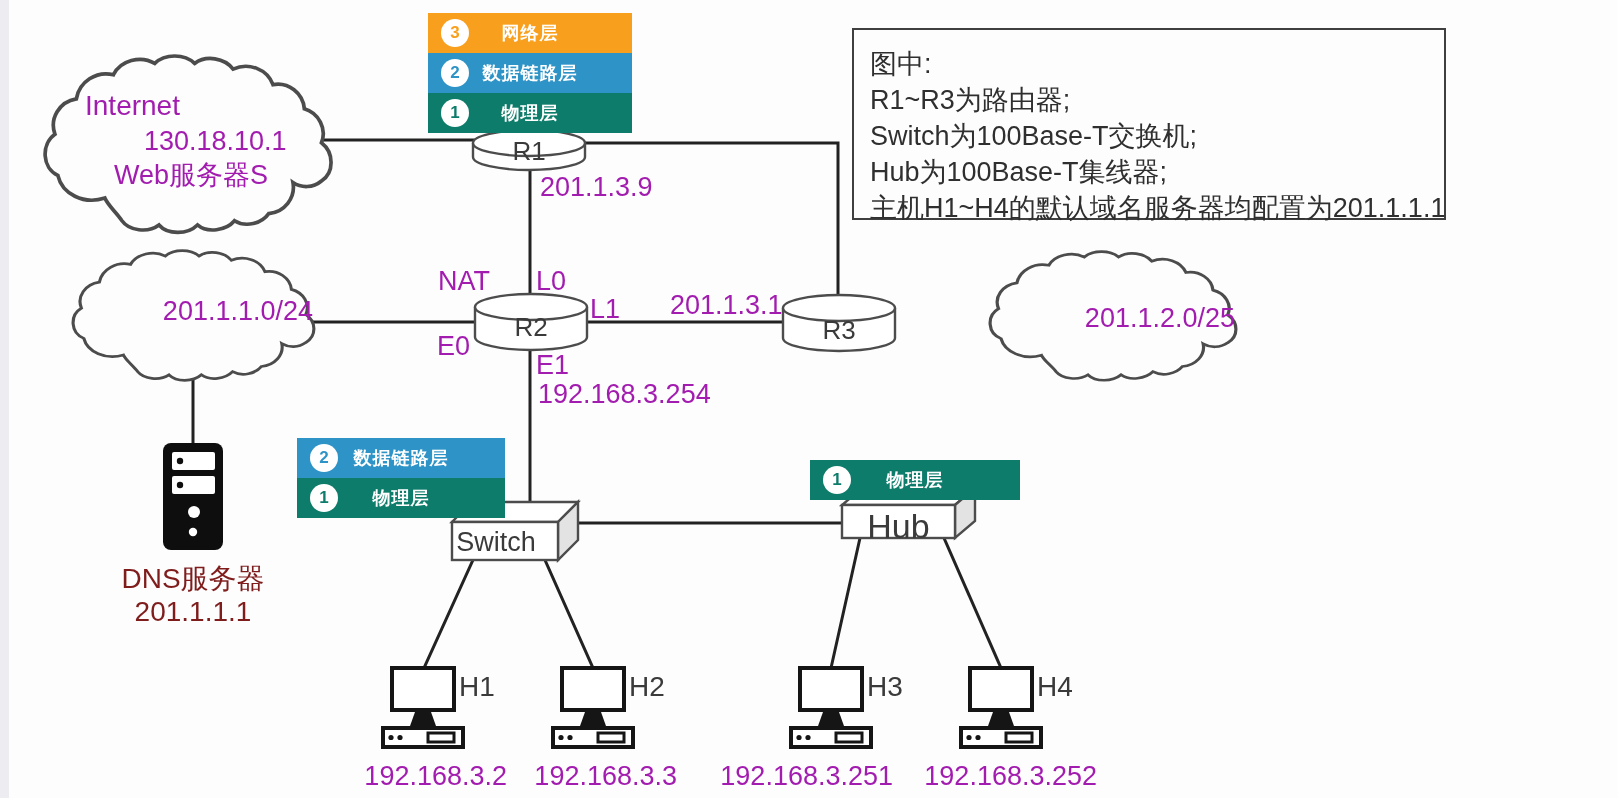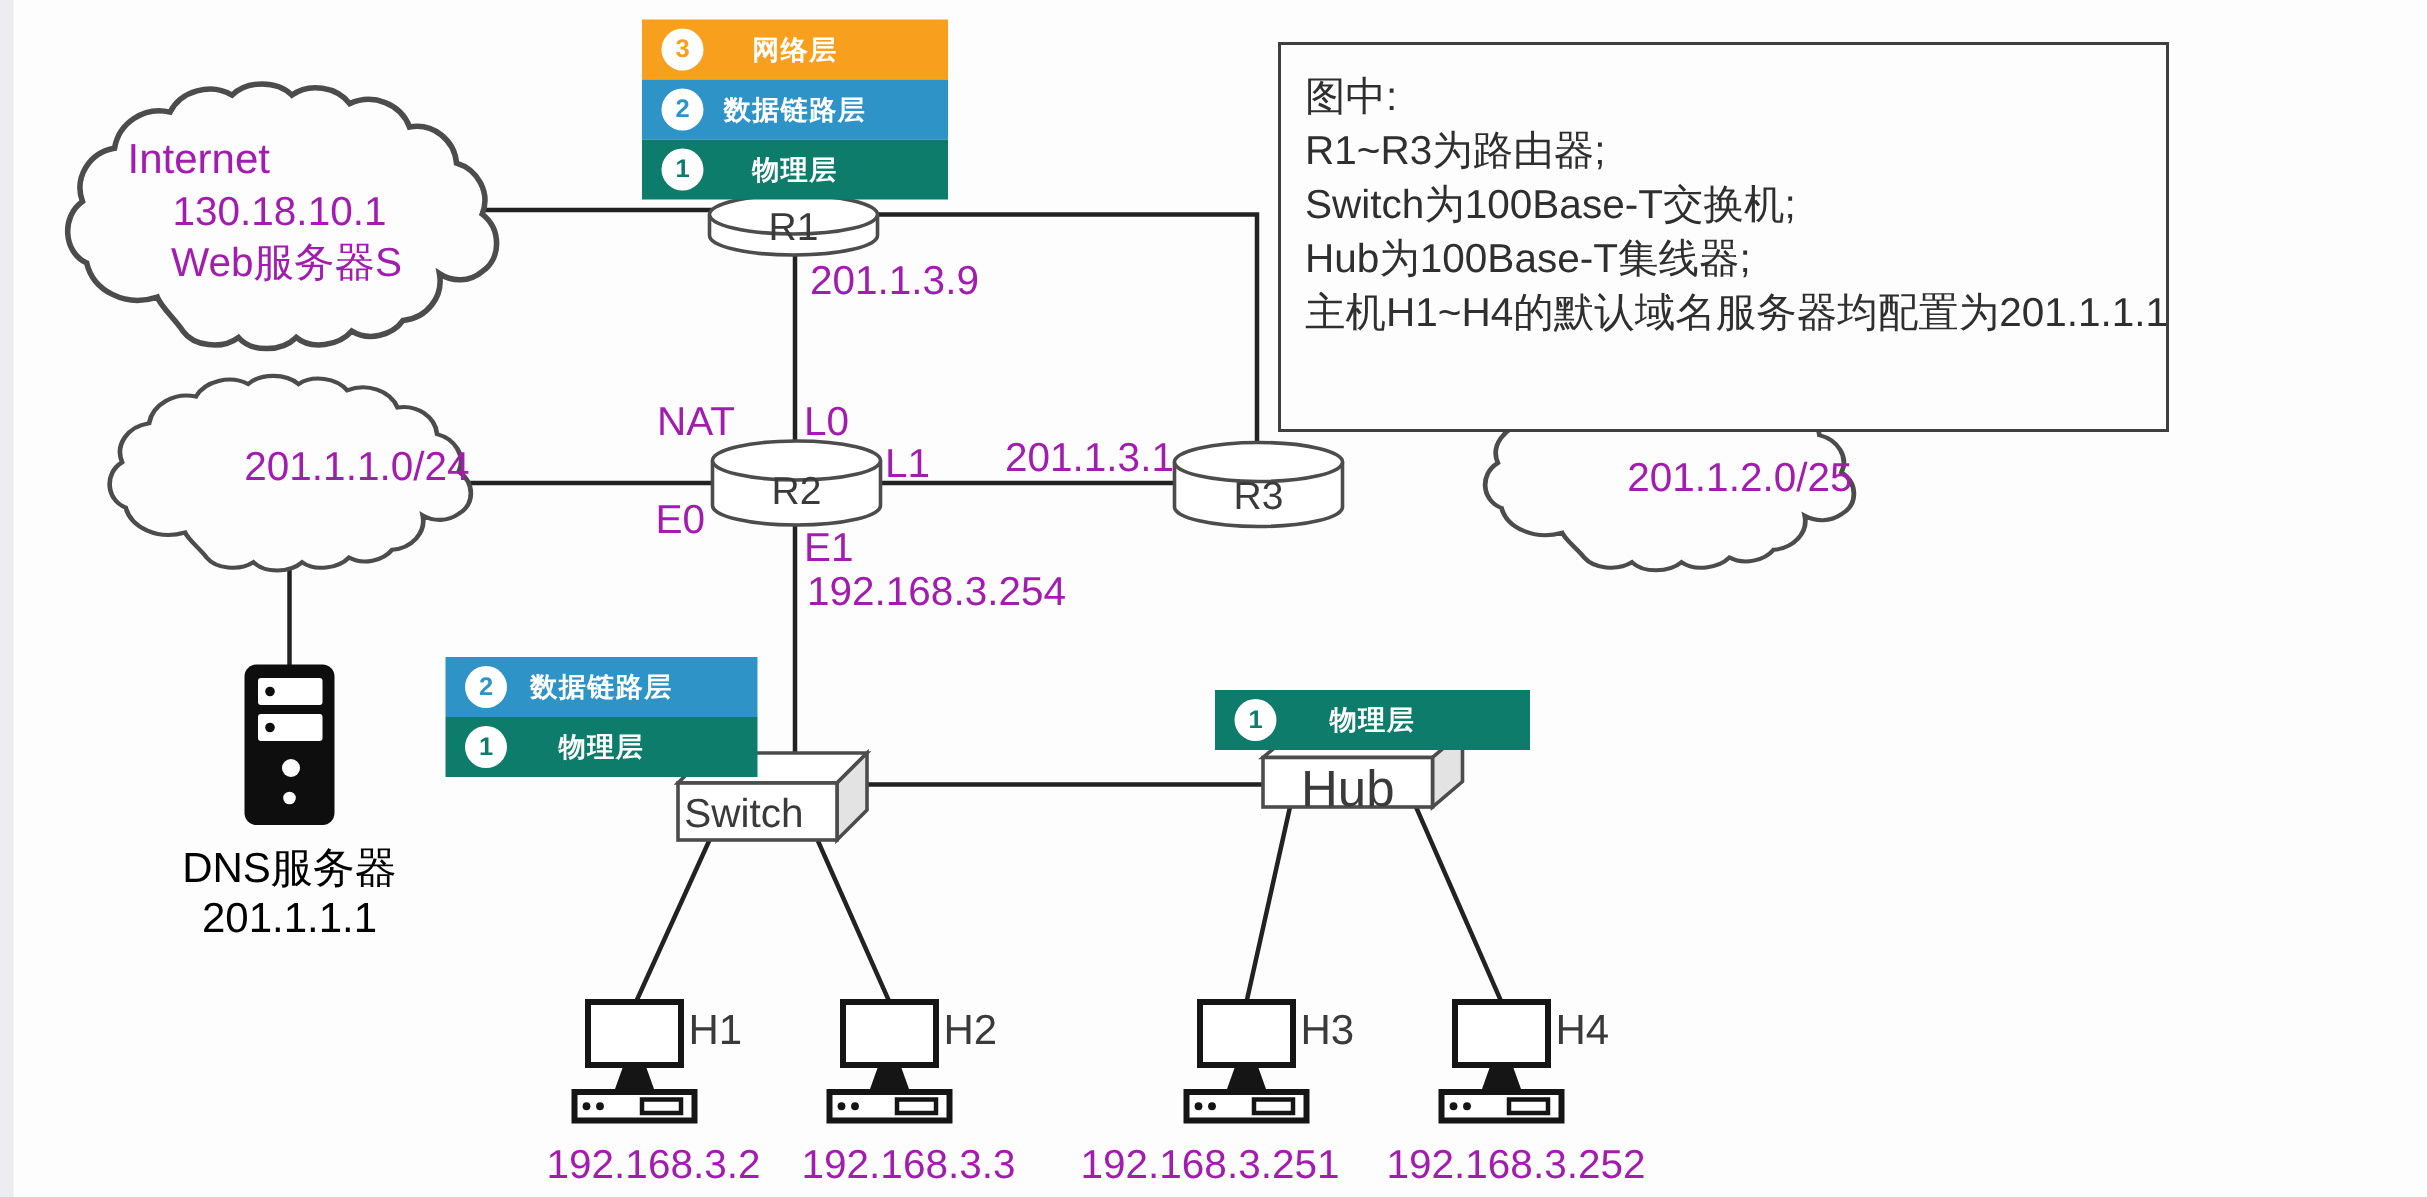--- a/index.html
+++ b/index.html
@@ -12,41 +12,41 @@
     color:#3a3a3a;
   }
   #canvas { position:absolute; inset:0; }
   #edge-strip { position:absolute; left:0; top:0; width:9px; height:798px; background:#ececf1; }
   svg.diagram { position:absolute; left:0; top:0; }
 
   .lbl { position:absolute; font-size:27px; white-space:nowrap; color:#a21caf; }
   .lbl.center { text-align:right; }
 
   .info-box {
-    position:absolute; left:852px; top:28px; width:594px; height:260px;
+    position:absolute; left:852px; top:28px; width:594px; height:192px;
     border:2px solid #3f3f3f; background:#fdfdfd;
     padding:16px 0 0 16px;
   }
   .info-line { font-size:27px; line-height:36px; color:#2f2f2f; white-space:nowrap; }
 
   .stack { position:absolute; }
   .bar {
     position:relative; height:40px; line-height:40px; text-align:center;
     color:#ffffff; font-size:18px; font-weight:bold; letter-spacing:1px;
   }
   .bar .num {
     position:absolute; left:13px; top:6px;
     width:28px; height:28px; border-radius:50%;
     background:#ffffff; line-height:28px; text-align:center;
     font-size:17px; font-weight:bold; letter-spacing:0;
   }
 
   .dev-label { position:absolute; font-size:26px; color:#3a3a3a; text-align:center; }
   .host-name { position:absolute; font-size:28px; color:#3a3a3a; white-space:nowrap; }
-  .dns-label { position:absolute; width:220px; text-align:center; font-size:28px; line-height:33px; color:#000000; }
+  .dns-label { position:absolute; width:220px; text-align:center; font-size:28px; line-height:33px; color:#7f1d1d; }
 </style>
 </head>
 <body>
 
 <div id="canvas">
   <div id="edge-strip"></div>
 
   <svg class="diagram" width="1618" height="798" viewBox="0 0 1618 798">
     <defs>
       <path id="cloud" d="M 42 96 C 27 101 12 93 9 80 C -2 75 -3 58 7 51 C 3 40 10 28 22 26 C 24 14 36 6 48 9 C 53 -1 67 -5 77 1 C 84 -6 98 -6 105 1 C 113 -5 126 -3 132 5 C 143 0 156 5 160 16 C 171 14 181 22 182 33 C 192 36 198 47 194 57 C 203 64 203 78 194 84 C 188 89 180 89 174 85 C 176 96 168 106 157 107 C 152 114 141 117 133 112 C 127 119 114 121 107 115 C 100 122 86 122 80 115 C 72 121 59 119 54 112 C 50 106 44 101 42 96 Z"></path>
@@ -159,21 +159,21 @@
   </div>
 
   <div class="stack" style="left:810px;top:460px;width:210px">
     <div class="bar" style="background-color: rgb(14, 124, 107);">
       <span class="num" style="color: rgb(14, 124, 107);">1</span>
       <span>物理层</span>
     </div>
   </div>
 
   <div class="lbl" style="left:85px;top:90px;font-size:28px">Internet</div>
-  <div class="lbl" style="left:115px;top:126px">130.18.10.1</div>
+  <div class="lbl" style="left:144px;top:126px">130.18.10.1</div>
   <div class="lbl" style="left:114px;top:157px">Web服务器S</div>
   <div class="lbl center" style="left:75px;top:296px;width:238px">201.1.1.0/24</div>
   <div class="lbl center" style="left:990px;top:303px;width:245px">201.1.2.0/25</div>
 
   <div class="dev-label" style="left:489px;top:136px;width:80px">R1</div>
   <div class="dev-label" style="left:491px;top:312px;width:80px">R2</div>
   <div class="dev-label" style="left:799px;top:315px;width:80px">R3</div>
 
   <div class="lbl" style="left:438px;top:266px">NAT</div>
   <div class="lbl" style="left:536px;top:266px">L0</div>

